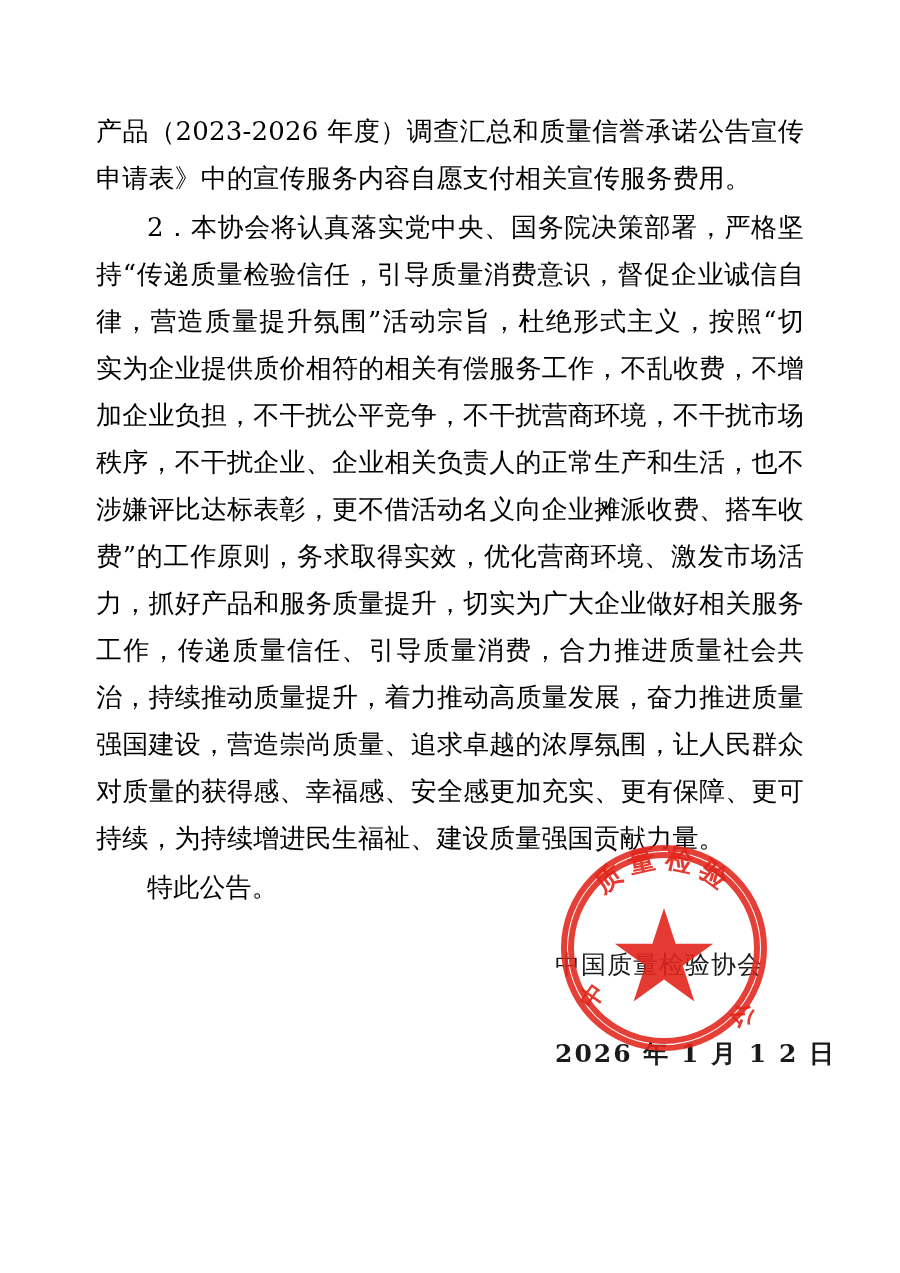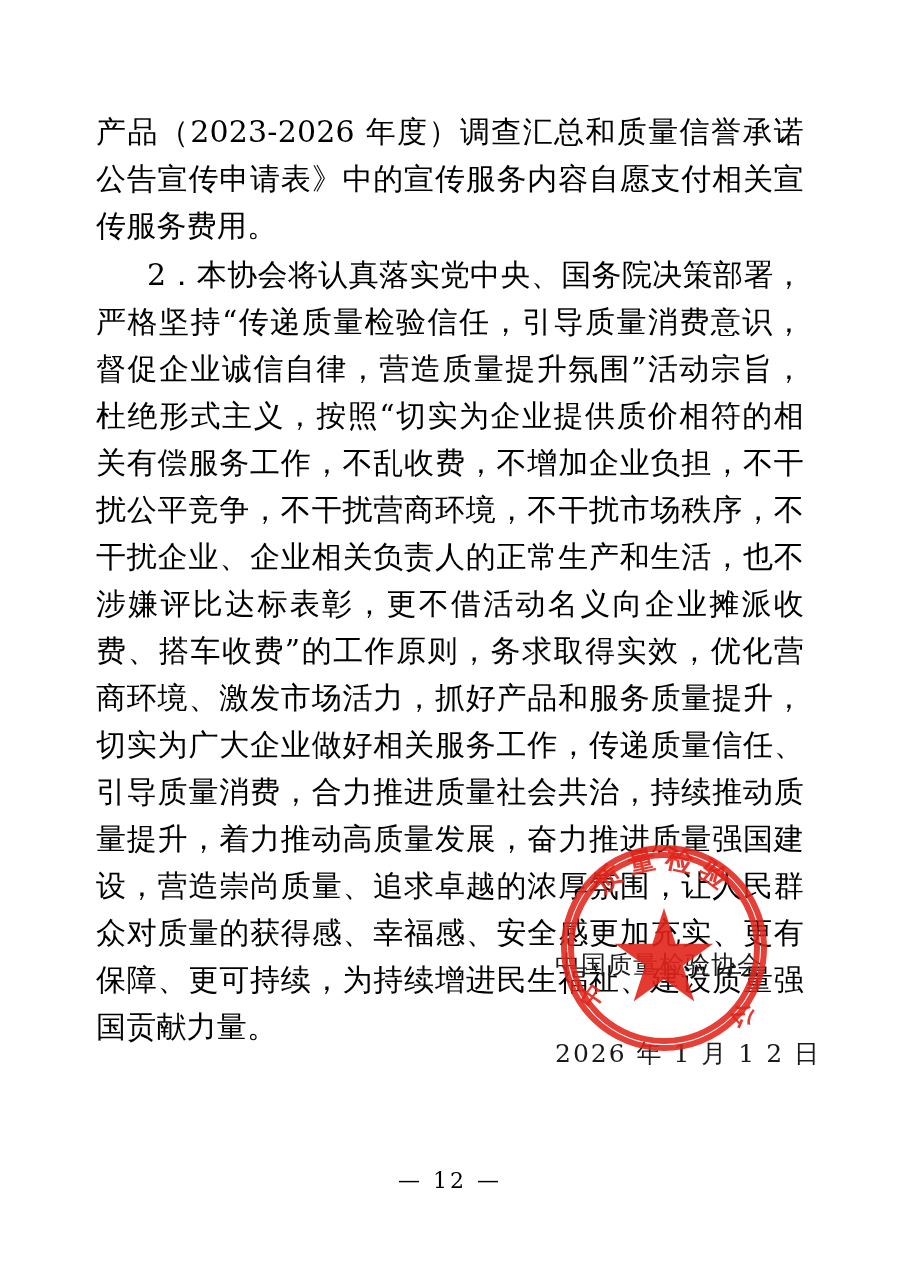--- a/index.html
+++ b/index.html
@@ -21,21 +21,21 @@
     background: #ffffff;
   }
   .body-text {
     position: absolute;
     left: 96px;
     top: 108px;
     width: 708px;
   }
   p.para {
     margin: 0 0 2px 0;
-    font-size: 30px;
+    font-size: 26px;
     line-height: 47px;
     letter-spacing: 0.2px;
     text-align: justify;
     text-justify: inter-ideograph;
     word-break: break-all;
   }
   p.indent {
     text-indent: 51px;
   }
   .sign-block {
@@ -52,20 +52,21 @@
     color: #1a1a1a;
     white-space: nowrap;
   }
   .sign-date {
     font-size: 25px;
     line-height: 34px;
     letter-spacing: 2px;
     margin-top: 55px;
     color: #1a1a1a;
     white-space: nowrap;
+    font-weight: bold;
   }
   
   .seal {
     position: absolute;
     left: 558px;
     top: 842px;
     width: 212px;
     height: 212px;
     pointer-events: none;
   }
@@ -100,20 +101,21 @@
   }
 </style>
 </head>
 <body>
 
 <div class="page">
 
   <div class="body-text">
     <p class="para">产品（2023-2026 年度）调查汇总和质量信誉承诺公告宣传申请表》中的宣传服务内容自愿支付相关宣传服务费用。</p>
     <p class="para indent">2．本协会将认真落实党中央、国务院决策部署，严格坚持“传递质量检验信任，引导质量消费意识，督促企业诚信自律，营造质量提升氛围”活动宗旨，杜绝形式主义，按照“切实为企业提供质价相符的相关有偿服务工作，不乱收费，不增加企业负担，不干扰公平竞争，不干扰营商环境，不干扰市场秩序，不干扰企业、企业相关负责人的正常生产和生活，也不涉嫌评比达标表彰，更不借活动名义向企业摊派收费、搭车收费”的工作原则，务求取得实效，优化营商环境、激发市场活力，抓好产品和服务质量提升，切实为广大企业做好相关服务工作，传递质量信任、引导质量消费，合力推进质量社会共治，持续推动质量提升，着力推动高质量发展，奋力推进质量强国建设，营造崇尚质量、追求卓越的浓厚氛围，让人民群众对质量的获得感、幸福感、安全感更加充实、更有保障、更可持续，为持续增进民生福祉、建设质量强国贡献力量。</p>
+    <p class="para indent">特此公告。</p>
   </div>
 
   <div class="sign-block">
     <div class="sign-name">中国质量检验协会</div>
     <div class="sign-date">2026 年 1 月 1 2 日</div>
   </div>
 
   <div class="seal">
     <svg width="212" height="212" viewBox="0 0 212 212" aria-hidden="true">
       <circle class="ring" cx="106" cy="106" r="100"></circle>
@@ -121,15 +123,14 @@
       <path class="star" d="M106 66 L117.6 101.7 L155.1 101.7 L124.8 123.7 L136.4 159.4 L106 137.4 L75.6 159.4 L87.2 123.7 L56.9 101.7 L94.4 101.7 Z"></path>
       <path id="sealTopArc" d="M 26 106 A 80 80 0 0 1 186 106" fill="none"></path>
       <text font-size="27" letter-spacing="7">
         <textPath href="#sealTopArc" startOffset="50%" text-anchor="middle">质量检验</textPath>
       </text>
       <text x="34" y="168" font-size="24" transform="rotate(-55 34 168)">中</text>
       <text x="172" y="168" font-size="24" transform="rotate(55 172 168)">公</text>
     </svg>
   </div>
 
-  <div class="page-number">— 12 —</div>
 
 </div>
 
 </body></html>

